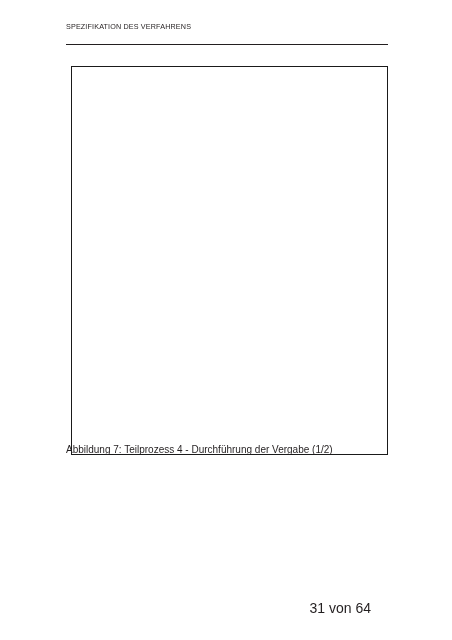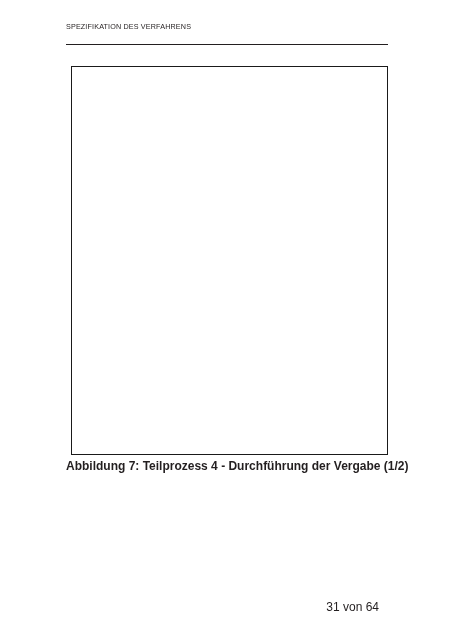--- a/index.html
+++ b/index.html
@@ -3,22 +3,22 @@
 <meta charset="utf-8">
 <style>
   html,body{margin:0;padding:0;}
   body{width:452px;height:640px;background:#fff;font-family:"Liberation Sans",sans-serif;overflow:hidden;}
   .page{position:relative;width:435px;height:640px;}
   
   .hdr-title{position:absolute;left:66px;top:22px;font-size:7.2px;line-height:9.5px;color:#231f20;letter-spacing:.15px;}
   .hdr-rule{position:absolute;left:66px;top:44px;width:322px;height:1px;background:#231f20;}
   
   .frame{position:absolute;left:71px;top:66px;width:317px;height:389px;border:1.4px solid #1a1a1a;box-sizing:border-box;}
-  .footer{position:absolute;right:56px;top:600px;font-size:12px;color:#231f20;}
-  .caption{position:absolute;left:66px;top:459px;font-size:12px;color:#231f20;font-weight:bold;}
+  .footer{position:absolute;right:64px;top:600px;font-size:14px;color:#231f20;}
+  .caption{position:absolute;left:66px;top:444px;font-size:10px;color:#231f20;}
 </style>
 </head>
 <body>
 
 <div class="page">
   <div class="hdr-title">
     <div>SPEZIFIKATION DES VERFAHRENS</div>
   </div>
   <div class="hdr-rule"></div>
   <div class="frame"></div>

